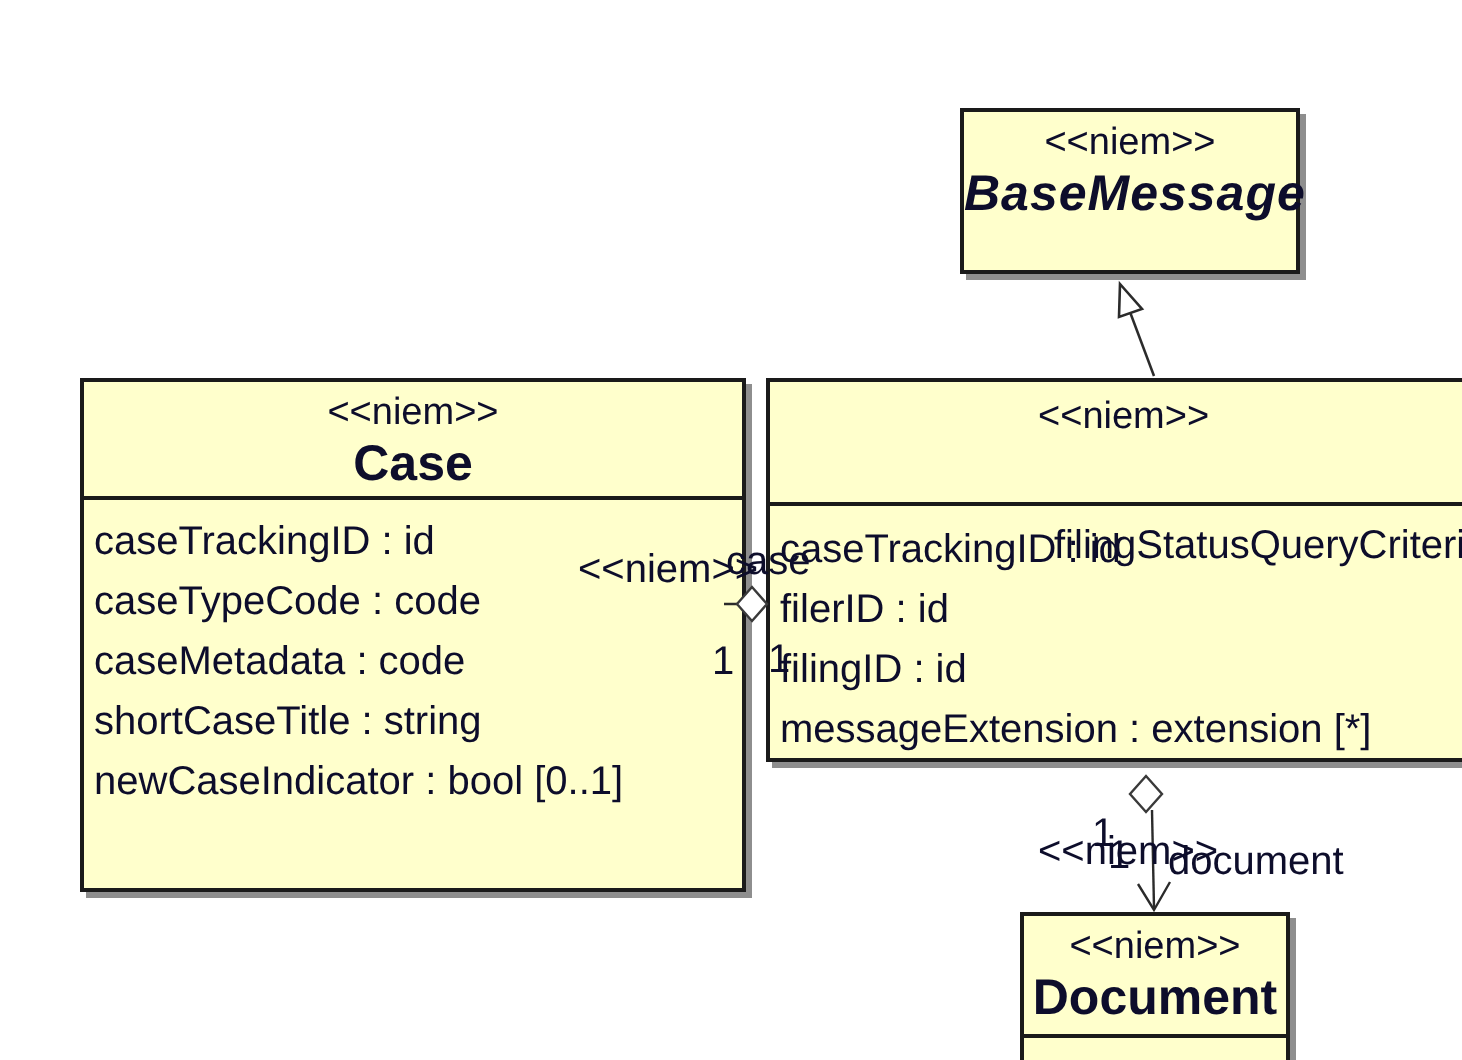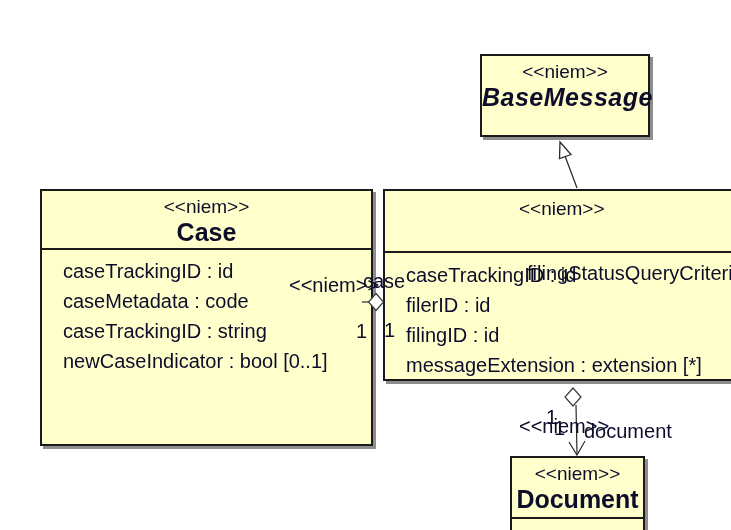--- a/index.html
+++ b/index.html
@@ -6,21 +6,21 @@
   body{width:731px;height:530px;overflow:hidden;position:relative;background:#ffffff;
        font-family:"Liberation Sans","DejaVu Sans",sans-serif;color:#0d0d2b;}
   .canvas{position:absolute;left:0;top:16px;width:679px;height:530px;}
   .uml-class{position:absolute;background:#ffffcc;border:2px solid #1a1a1a;
              box-shadow:3px 3px 0 #8e8e8e;box-sizing:border-box;}
   .hdr{text-align:center;box-sizing:border-box;}
   .hdr.with-divider{border-bottom:2px solid #1a1a1a;}
   .stereo{font-size:19px;line-height:24px;padding-top:4px;white-space:pre;}
   .cname{font-size:25px;font-weight:bold;line-height:26px;white-space:pre;}
   .cname.italic{font-style:italic;letter-spacing:0.5px;}
-  .attrs{font-size:20px;line-height:30px;padding-left:21px;box-sizing:border-box;}
+  .attrs{font-size:20px;line-height:30px;padding-left:5px;box-sizing:border-box;}
   .attr{white-space:pre;}
   .floating{position:absolute;font-size:20px;white-space:pre;z-index:6;}
   .overlay-attr{position:absolute;font-size:20px;white-space:pre;z-index:6;}
   svg.connectors{position:absolute;left:0;top:0;z-index:5;pointer-events:none;}
   
   #cls-basemessage{left:480px;top:38px;width:170px;height:83px;}
   #cls-case{left:40px;top:173px;width:333px;height:257px;}
   #cls-case .hdr{height:59px;}
   #cls-getfiling{left:383px;top:173px;width:362px;height:192px;}
   #cls-getfiling .hdr{height:62px;position:relative;text-align:left;}
@@ -43,22 +43,23 @@
     </div>
   </div>
 
   <div class="uml-class" id="cls-case">
     <div class="hdr with-divider">
       <div class="stereo">&lt;&lt;niem&gt;&gt;</div>
       <div class="cname">Case</div>
     </div>
     <div class="attrs">
       <div class="attr">caseTrackingID : id</div>
+      <div class="attr">caseTypeCode : code</div>
       <div class="attr">caseMetadata : code</div>
-      <div class="attr">caseTrackingID : string</div>
+      <div class="attr">shortCaseTitle : string</div>
       <div class="attr">newCaseIndicator : bool [0..1]</div>
     </div>
   </div>
 
   <div class="uml-class" id="cls-getfiling">
     <div class="hdr with-divider">
       <div class="stereo">&lt;&lt;niem&gt;&gt;</div>
     </div>
     <div class="attrs">
       <div class="attr">caseTrackingID : id</div>

